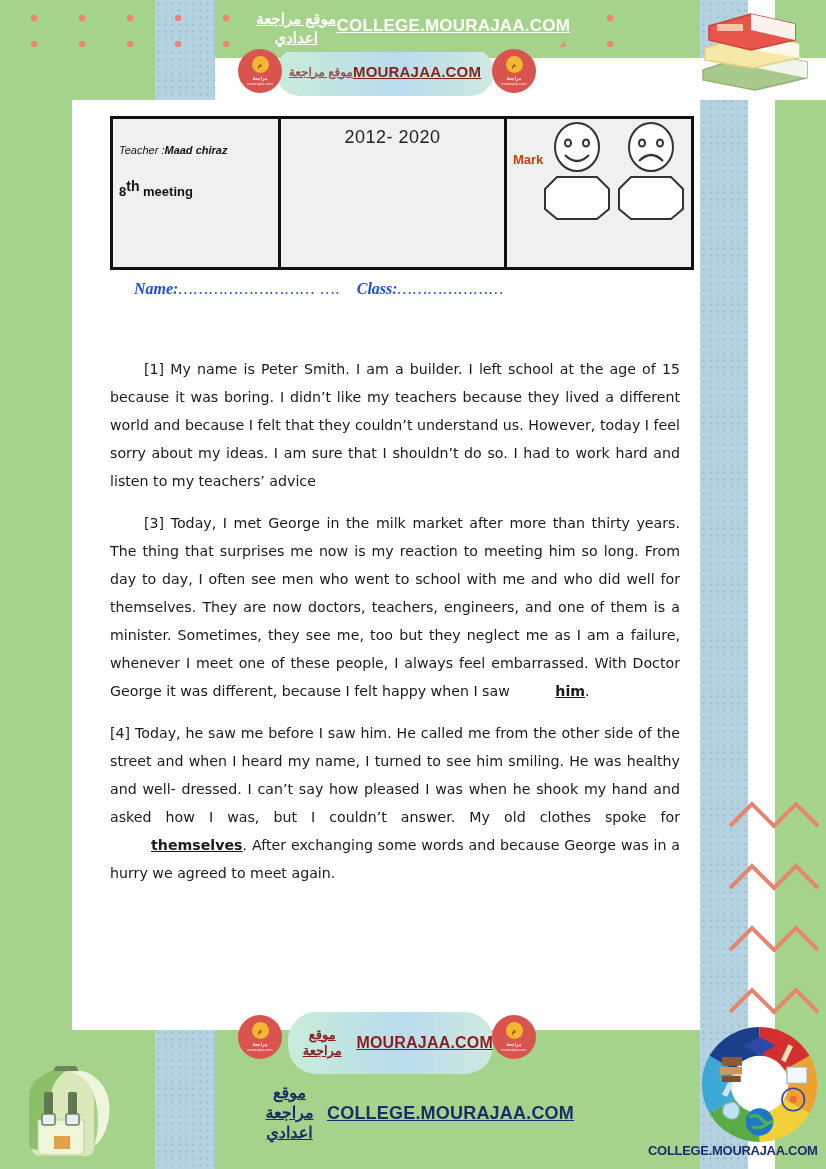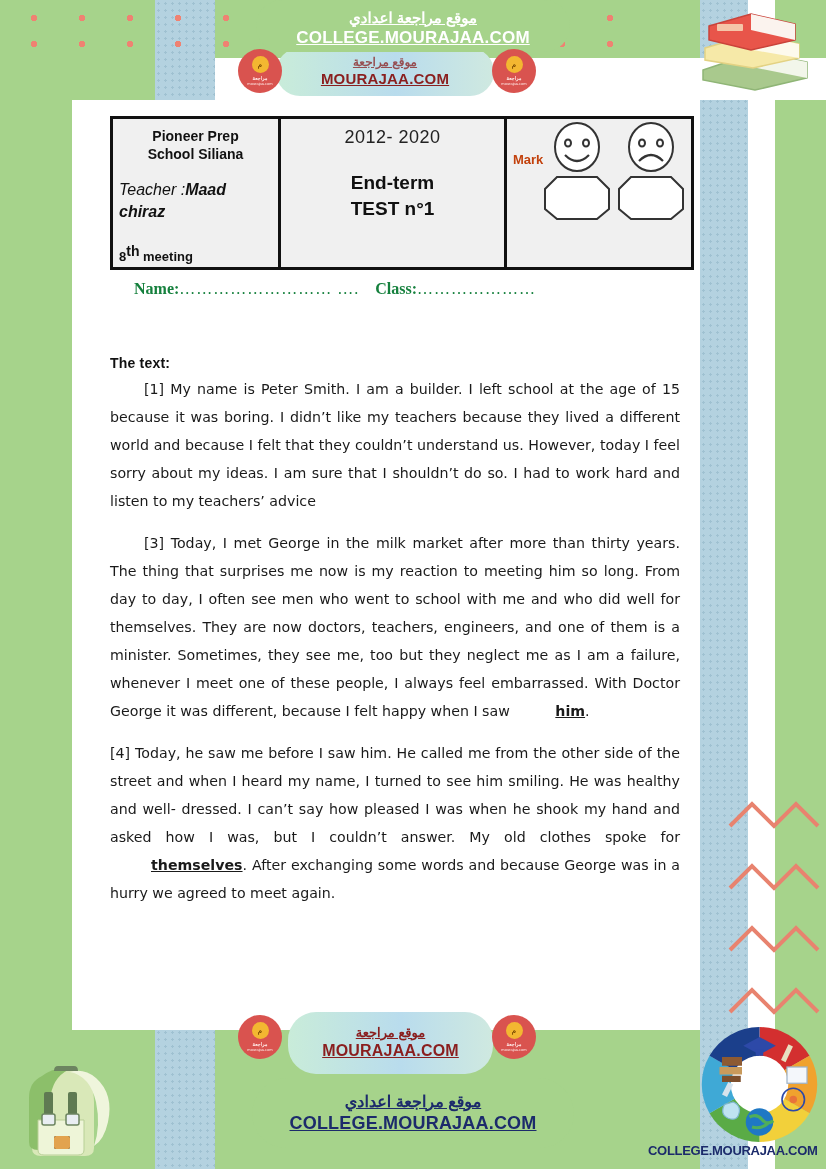--- a/index.html
+++ b/index.html
@@ -44,21 +44,21 @@
   .chev svg{display:block;}
 
   
   .books{position:absolute;left:695px;top:8px;width:120px;height:85px;}
   .backpack{position:absolute;left:8px;top:1062px;width:118px;height:100px;}
   .edu-ring{position:absolute;left:697px;top:1022px;width:125px;height:125px;}
 
   
   .wm{position:absolute;text-align:center;}
   .wm-pill{
-    border-radius:34px;display:flex;flex-direction:column;
+    border-radius:34px;display:flex;flex-direction:row;
     align-items:center;justify-content:center;
   }
   .wm-ar{
     font-size:15px;font-weight:bold;color:#ffffff;
     text-decoration:underline;direction:rtl;line-height:1.25;
   }
   .wm-url{
     font-size:17px;font-weight:bold;color:#ffffff;
     text-decoration:underline;letter-spacing:.2px;line-height:1.25;
   }
@@ -127,37 +127,37 @@
     position:absolute;left:38px;top:16px;width:578px;height:148px;
     border:3px solid #111;display:flex;background:#f0f0f0;
   }
   .cell{border-right:3px solid #111;box-sizing:border-box;position:relative;background:#f0f0f0;}
   .cell:last-child{border-right:none;}
   .cell-school{width:168px;padding:8px 6px 6px 6px;}
   .cell-test{width:226px;padding:8px 6px;text-align:center;}
   .cell-mark{width:181px;padding:5px 6px;}
 
   .school-name{font-weight:bold;font-size:14px;text-align:center;line-height:1.3;color:#111;}
-  .teacher{font-size:16px;font-style:italic;color:#111;margin-top:16px;line-height:1.35;}
+  .teacher{font-size:11px;font-style:italic;color:#111;margin-top:16px;line-height:1.35;}
   .teacher b{font-style:italic;}
   .graders{font-size:13px;font-weight:bold;color:#111;margin-top:20px;}
   .graders sup{font-size:14px;text-align:center;}
 
   .year{font-size:18px;color:#222;letter-spacing:.5px;}
   .testname{font-weight:bold;font-size:19px;color:#111;line-height:1.35;margin-top:22px;}
 
   .mark-label{font-size:13px;font-weight:bold;color:#c2410c;margin-top:28px;}
   .faces{position:absolute;left:36px;top:2px;display:flex;gap:6px;}
   .face-fig{width:68px;height:100px;}
 
   
   .nameline{
     position:absolute;left:62px;top:180px;width:520px;
-    font-family:"Liberation Serif",serif;font-weight:bold;
-    font-size:16px;color:#15803d;
+    font-family:"Liberation Serif",serif;font-style:italic;font-weight:bold;
+    font-size:16px;color:#1d4ed8;
   }
   .nameline .dots-run{letter-spacing:1px;font-weight:normal;}
 
   
   .body-wrap{position:absolute;left:38px;top:255px;width:570px;}
   .the-text{font-weight:bold;font-size:14px;color:#111;margin-bottom:4px;letter-spacing:.2px;}
   .para{
     font-size:14.2px;color:#1a1a1a;line-height:28px;
     text-align:justify;margin:0 0 14px 0;
     font-family:"DejaVu Sans",sans-serif;
@@ -258,38 +258,30 @@
       <path d="M42 76 q6 -3 10 2 q4 5 9 1 M44 84 q7 2 13 -3" stroke="#4fae5a" stroke-width="2.5" fill="none"></path>
     </g>
   </svg>
 </div>
 
 <div class="sheet">
 
   <div class="hdr-table">
 
     <div class="cell cell-school">
-      <div class="school-name">
-        <span>Pioneer Prep</span><br>
-        <span>School Siliana</span>
-      </div>
       <div class="teacher">
         <span>Teacher :</span><b>Maad chiraz</b>
       </div>
       <div class="graders">
         <span>8</span><sup>th</sup><span> meeting</span>
       </div>
     </div>
 
     <div class="cell cell-test">
       <div class="year">2012- 2020</div>
-      <div class="testname">
-        <span>End-term</span><br>
-        <span>TEST n°1</span>
-      </div>
     </div>
 
     <div class="cell cell-mark">
       <div class="mark-label">Mark</div>
       <div class="faces">
         <svg class="face-fig" viewBox="0 0 68 100">
           <ellipse cx="34" cy="26" rx="22" ry="24" fill="#fff" stroke="#333" stroke-width="2"></ellipse>
           <ellipse cx="25" cy="22" rx="3" ry="3.5" fill="#fff" stroke="#333" stroke-width="2"></ellipse>
           <ellipse cx="43" cy="22" rx="3" ry="3.5" fill="#fff" stroke="#333" stroke-width="2"></ellipse>
           <path d="M22 34 q12 12 24 0" fill="none" stroke="#333" stroke-width="2.2"></path>
@@ -306,21 +298,20 @@
     </div>
   </div>
 
   <div class="nameline">
     <span>Name:</span><span class="dots-run">……………………… ….</span>
     &nbsp;&nbsp;
     <span>Class:</span><span class="dots-run">…………………</span>
   </div>
 
   <div class="body-wrap">
-    <div class="the-text">The text:</div>
 
     <p class="para indent">
       <span>[1]</span>
       <span>My name is Peter Smith. I am a builder. I left school at the age of 15 because it was boring. I didn’t like my teachers because they lived a different world and because I felt that they couldn’t understand us. However, today I feel sorry about my ideas. I am sure that I shouldn’t do so. I had to work hard and listen to my teachers’ advice</span>
     </p>
 
 
     <p class="para indent">
       <span>[3]</span>
       <span>Today, I met George in the milk market after more than thirty years. The thing that surprises me now is my reaction to meeting him so long. From day to day, I often see men who went to school with me and who did well for themselves. They are now doctors, teachers, engineers, and one of them is a minister. Sometimes, they see me, too but they neglect me as  I am a failure, whenever I meet one of these people, I always feel embarrassed. With Doctor George it was different, because I felt happy when I saw </span><span class="uw">him</span><span>.</span>

